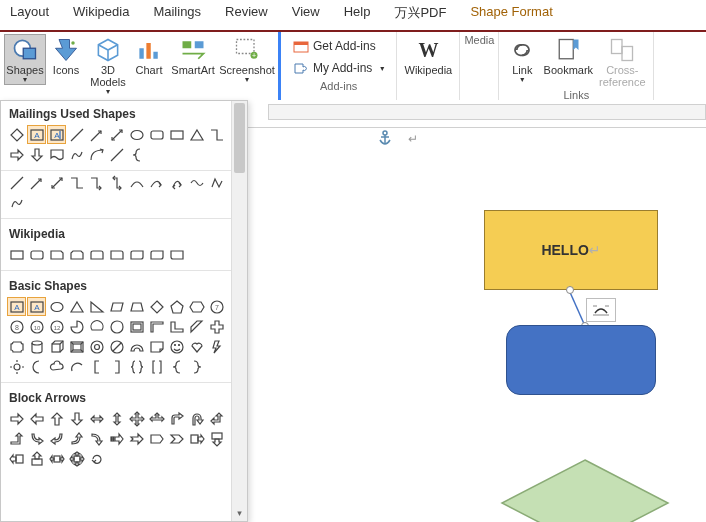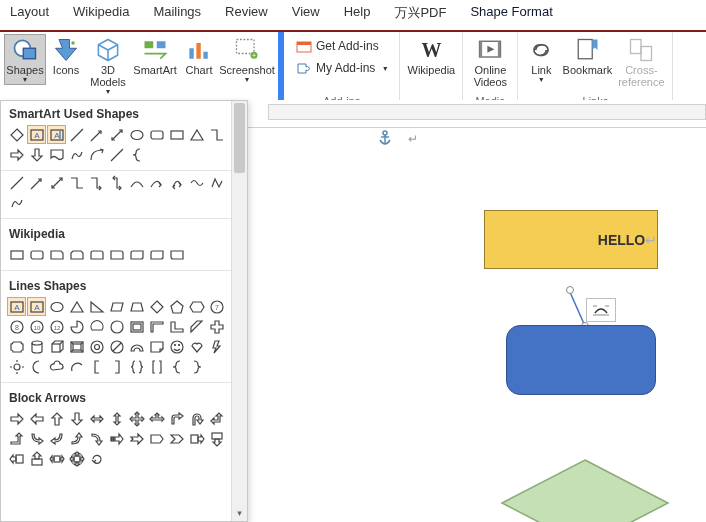--- a/index.html
+++ b/index.html
@@ -1,41 +1,41 @@
 <!DOCTYPE html>
 <html><head>
 <meta charset="utf-8">
 <style>
   * { box-sizing: border-box; margin: 0; padding: 0; }
   body { font-family: "Segoe UI", Arial, sans-serif; font-size: 12px; color: #333; background: #fff; width: 706px; height: 522px; overflow: hidden; position: relative; }
   .tabs { display: flex; gap: 24px; padding: 2px 10px 6px 10px; border-bottom: 2px solid #7f1d1d; font-size: 13px; }
   .tab { padding: 2px 0; cursor: pointer; }
-  .tab.highlight { color: #0f172a; }
+  .tab.highlight { color: #a16207; }
   .ribbon { display: flex; align-items: stretch; border-bottom: 1px solid #c8c8c8; height: 78px; background: #fff; }
-  .group { display: flex; flex-direction: column; justify-content: space-between; border-right: 1px solid #e0e0e0; padding: 2px 4px 1px 4px; }
+  .group { display: flex; flex-direction: column; border-right: 1px solid #e0e0e0; padding: 2px 4px 1px 4px; }
   .group-row { display: flex; gap: 0; align-items: flex-start; }
   .big-btn { display: flex; flex-direction: column; align-items: center; width: 50px; padding: 2px 2px 0 2px; cursor: pointer; text-align: center; font-size: 11px; line-height: 1.1; border: 1px solid transparent; position: relative; }
   .big-btn.active { background: #d0d0d0; border: 1px solid #a0a0a0; }
   .big-btn .icon { width: 28px; height: 26px; display: flex; align-items: center; justify-content: center; margin-bottom: 1px; }
   .big-btn .caret { font-size: 8px; line-height: 1; }
   .big-btn.disabled { color: #aaa; }
   .group-label { text-align: center; font-size: 11px; color: #666; padding-bottom: 1px; }
   .mid-col { display: flex; flex-direction: column; gap: 2px; padding: 2px 4px; justify-content: center; }
   .mid-item { display: flex; align-items: center; gap: 4px; font-size: 12px; padding: 2px 4px; cursor: pointer; }
   .mid-item .smicon { width: 16px; height: 16px; display:flex; align-items:center; justify-content:center; }
   .mid-item .caret { font-size: 8px; margin-left: 4px; }
 
   .content { position: absolute; top: 100px; left: 0; right: 0; bottom: 0; background: #fff; }
   .doc-area { position: absolute; top: 0; left: 248px; right: 0; bottom: 0; }
   .ruler { position: absolute; top: 0; left: 0; right: 0; height: 28px; border-bottom: 1px solid #d0d0d0; background: #fff; }
   .ruler-inner { position: absolute; left: 20px; right: 0; top: 4px; height: 16px; border:1px solid #d0d0d0; background:#f4f4f4;}
   .anchor-icon { position: absolute; left: 130px; top: 30px; color: #5a8ab0; }
   .para-mark { position: absolute; left: 160px; top: 32px; color: #999; font-size: 12px; }
   .canvas { position: absolute; top: 28px; left: 0; right: 0; bottom: 0; }
-  .rect-yellow { position: absolute; left: 236px; top: 82px; width: 174px; height: 59px; background: #f5cd53; border: 1px solid #9a7d2e; display:flex; align-items:center; justify-content:flex-end; font-weight:bold; font-size:14px; }
+  .rect-yellow { position: absolute; left: 236px; top: 82px; width: 174px; height: 80px; background: #f5cd53; border: 1px solid #9a7d2e; display:flex; align-items:center; justify-content:center; font-weight:bold; font-size:14px; }
   .rrect-blue { position: absolute; left: 258px; top: 197px; width: 150px; height: 70px; background: #4472c4; border: 1px solid #2f528f; border-radius: 14px; }
   .handle { position:absolute; width:8px; height:8px; border:1px solid #888; background:#fff; border-radius:50%; }
   .diamond { position: absolute; left: 252px; top: 330px; width: 170px; height: 90px; }
   .diamond svg { width:100%; height:100%; }
   .layout-pop { position:absolute; left: 338px; top:170px; width:30px; height:24px; border:1px solid #bdbdbd; background:#fff; display:flex; align-items:center; justify-content:center; }
 
   .dropdown { position: absolute; top: 0; left: 0; width: 248px; bottom: 0; background: #fff; border: 1px solid #c8c8c8; box-shadow: 2px 2px 6px rgba(0,0,0,0.15); overflow: hidden; }
   .dd-section-header { font-weight: bold; font-size: 12px; padding: 6px 8px 4px 8px; }
   .dd-grid { display: flex; flex-wrap: wrap; gap: 1px; padding: 0 6px 4px 6px; }
   .dd-grid .cell { width: 19px; height: 19px; display: flex; align-items: center; justify-content: center; font-size: 13px; color: #444; cursor: pointer; border:1px solid transparent; }
@@ -56,21 +56,21 @@
   <div class="tab">Mailings</div>
   <div class="tab">Review</div>
   <div class="tab">View</div>
   <div class="tab">Help</div>
   <div class="tab">万兴PDF</div>
   <div class="tab highlight">Shape Format</div>
 </div>
 
 <div class="ribbon">
 
-  <div class="group" style="border-right:6px solid #3b82f6; padding-right:2px;gap:21px;">
+  <div class="group" style="border-right:3px solid #3b82f6; padding-right:2px;gap:21px;">
     <div class="group-row">
       <div class="big-btn active" style="width:42px;">
         <div class="icon">
           <svg viewBox="0 0 32 32">
               <circle cx="13" cy="14" r="9" fill="#fff" stroke="#4a7ab0" stroke-width="2"></circle>
               <rect x="14" y="14" width="14" height="12" fill="#5b9bd5" stroke="#2f528f" stroke-width="1.5"></rect>
             </svg>
         </div>
         <span>Shapes</span>
         <span class="caret">▾</span>
@@ -87,39 +87,39 @@
       <div class="big-btn" style="width:44px;">
         <div class="icon">
           <svg viewBox="0 0 32 32">
               <path d="M5 10 L16 4 L27 10 L27 22 L16 28 L5 22 Z" fill="none" stroke="#5b9bd5" stroke-width="1.8"></path>
               <path d="M5 10 L16 16 L27 10 M16 16 L16 28" fill="none" stroke="#5b9bd5" stroke-width="1.8"></path>
             </svg>
         </div>
         <span>3D Models</span>
         <span class="caret">▾</span>
       </div>
+      <div class="big-btn" style="width:38px;">
+        <div class="icon">
+          <svg viewBox="0 0 32 32">
+              <rect x="5" y="14" width="5" height="12" fill="#5b9bd5"></rect>
+              <rect x="13" y="8" width="5" height="18" fill="#ed7d31"></rect>
+              <rect x="21" y="18" width="5" height="8" fill="#5b9bd5"></rect>
+            </svg>
+        </div>
+        <span>Chart</span>
+      </div>
       <div class="big-btn" style="width:50px;">
         <div class="icon">
           <svg viewBox="0 0 32 32">
               <rect x="4" y="6" width="10" height="8" fill="#70ad47"></rect>
               <rect x="18" y="6" width="10" height="8" fill="#5b9bd5"></rect>
               <path d="M4 20 L28 20 L22 26" fill="none" stroke="#70ad47" stroke-width="2"></path>
             </svg>
         </div>
         <span>SmartArt</span>
-      </div>
-      <div class="big-btn" style="width:38px;">
-        <div class="icon">
-          <svg viewBox="0 0 32 32">
-              <rect x="5" y="14" width="5" height="12" fill="#5b9bd5"></rect>
-              <rect x="13" y="8" width="5" height="18" fill="#ed7d31"></rect>
-              <rect x="21" y="18" width="5" height="8" fill="#5b9bd5"></rect>
-            </svg>
-        </div>
-        <span>Chart</span>
       </div>
       <div class="big-btn" style="width:58px;">
         <div class="icon">
           <svg viewBox="0 0 32 32">
               <rect x="4" y="4" width="20" height="16" fill="none" stroke="#888" stroke-width="1.5" stroke-dasharray="2"></rect>
               <circle cx="24" cy="22" r="4" fill="#70ad47"></circle>
               <text x="24" y="25" font-size="8" fill="#fff" text-anchor="middle">+</text>
             </svg>
         </div>
         <span>Screenshot</span>
@@ -157,33 +157,20 @@
     <div class="group-row">
       <div class="big-btn" style="width:54px;">
         <div class="icon" style="font-size:20px;font-weight:bold;font-family:serif;">W</div>
         <span>Wikipedia</span>
       </div>
     </div>
     <div class="group-label">&nbsp;</div>
   </div>
 
   <div class="group">
-    <div class="group-row">
-      <div class="big-btn" style="width:46px;">
-        <div class="icon">
-          <svg viewBox="0 0 32 32">
-              <rect x="4" y="6" width="24" height="18" fill="none" stroke="#666" stroke-width="1.5"></rect>
-              <path d="M13 11 L21 15 L13 19 Z" fill="#666"></path>
-              <rect x="4" y="6" width="3" height="18" fill="#888"></rect>
-              <rect x="25" y="6" width="3" height="18" fill="#888"></rect>
-            </svg>
-        </div>
-        <span>Online Videos</span>
-      </div>
-    </div>
     <div class="group-label">Media</div>
   </div>
 
   <div class="group">
     <div class="group-row">
       <div class="big-btn" style="width:38px;">
         <div class="icon">
           <svg viewBox="0 0 32 32">
               <path d="M10 16 a6 6 0 0 1 6-6 h2 a6 6 0 0 1 0 12 h-2" fill="none" stroke="#555" stroke-width="2"></path>
               <path d="M22 16 a6 6 0 0 1 -6 6 h-2 a6 6 0 0 1 0-12 h2" fill="none" stroke="#555" stroke-width="2"></path>
@@ -252,21 +239,21 @@
       <div class="rrect-blue"></div>
       <div class="diamond">
         <svg viewBox="0 0 170 90">
             <polygon points="85,2 168,45 85,88 2,45" fill="#c5e0b4" stroke="#8aab76" stroke-width="1.5"></polygon>
           </svg>
       </div>
     </div>
   </div>
 
   <div class="dropdown">
-    <div class="dd-section-header">SmartArt Used Shapes</div>
+    <div class="dd-section-header">Mailings Used Shapes</div>
     <div class="dd-grid">
       <div class="cell">
           <svg viewBox="0 0 16 16">
             <polygon points="8,2 14,8 8,14 2,8"></polygon>
           </svg>
         </div>
       <div class="cell sel">
           <svg viewBox="0 0 16 16">
             <rect x="2" y="3" width="12" height="10"></rect>
             <text x="8" y="11" font-size="8" fill="#2a6ac0" stroke="none" text-anchor="middle">A</text>
@@ -477,21 +464,21 @@
           </svg>
         </div>
       <div class="cell">
           <svg viewBox="0 0 16 16">
             <path d="M2 4 h12 v8 h-10 q-2 0 -2-2 z"></path>
           </svg>
         </div>
     </div>
     <div class="dd-sep"></div>
 
-    <div class="dd-section-header">Lines Shapes</div>
+    <div class="dd-section-header">Basic Shapes</div>
     <div class="dd-grid">
       <div class="cell sel">
           <svg viewBox="0 0 16 16">
             <rect x="2" y="3" width="12" height="10"></rect>
             <text x="8" y="11" font-size="8" fill="#2a6ac0" stroke="none" text-anchor="middle">A</text>
           </svg>
         </div>
       <div class="cell sel">
           <svg viewBox="0 0 16 16">
             <rect x="2" y="3" width="12" height="10"></rect>

